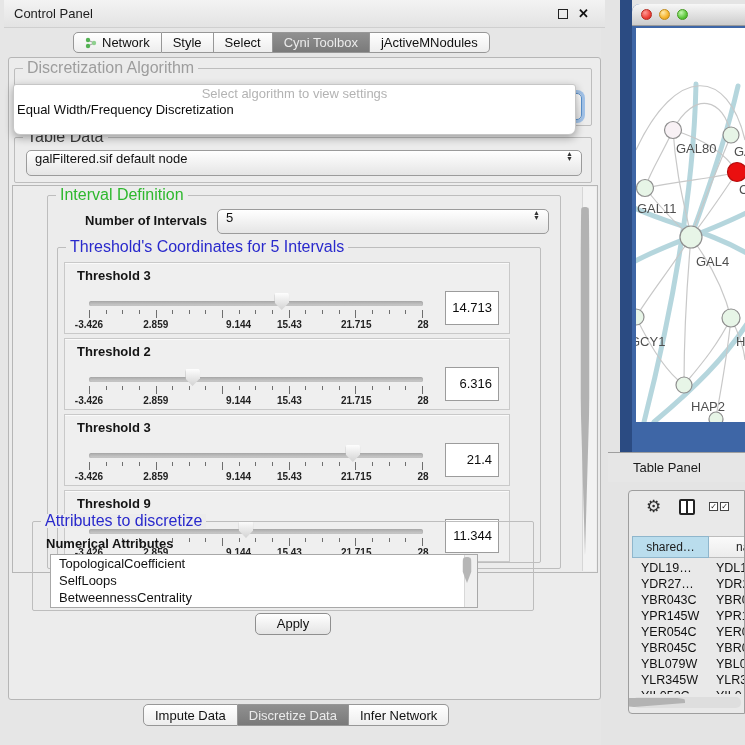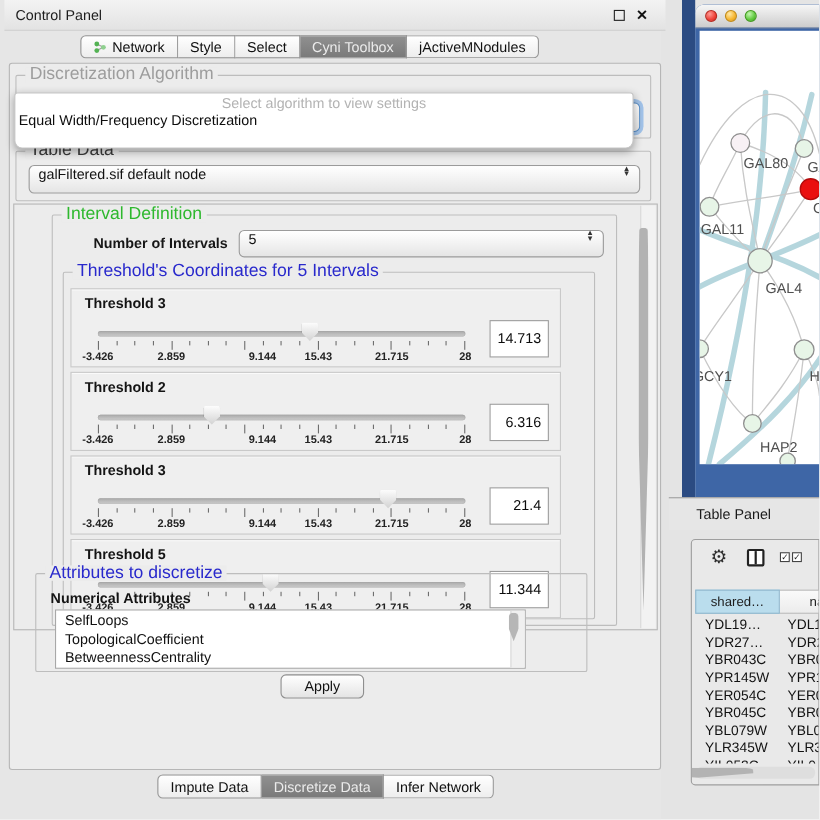--- a/index.html
+++ b/index.html
@@ -337,21 +337,21 @@
               <span class="tl2">9.144</span>
               <span class="tl3">15.43</span>
               <span class="tl4">21.715</span>
               <span class="tl5">28</span>
             </div>
           </div>
           <div class="val-box">21.4</div>
         </div>
 
         <div class="th-panel" style="top:242px;">
-          <span class="th-label">Threshold 5</span>
+          <span class="th-label">Threshold 9</span>
           <div class="slider-zone">
             <div class="track"></div>
             <div class="thumb" style="left: 47%;"></div>
             <div class="ticks">
                 <i class="mj"></i>
                 <i></i>
                 <i></i>
                 <i></i>
                 <i class="mj"></i>
                 <i></i>
@@ -387,22 +387,22 @@
       <div class="vscroll">
         <div class="thumb"></div>
       </div>
     </div>
 
     <div class="grp grp-attrs">
       <span class="grp-title t-blue">Attributes to discretize</span>
     </div>
     <span class="attr-label">Numerical Attributes</span>
     <div class="attr-list">
+      <div class="item">TopologicalCoefficient</div>
       <div class="item">SelfLoops</div>
-      <div class="item">TopologicalCoefficient</div>
       <div class="item">BetweennessCentrality</div>
       <div class="list-scroll">
         <div class="thumb"></div>
       </div>
     </div>
 
     <div class="apply-btn">Apply</div>
 
     <div class="bottom-tabs">
       <div class="tab first">

